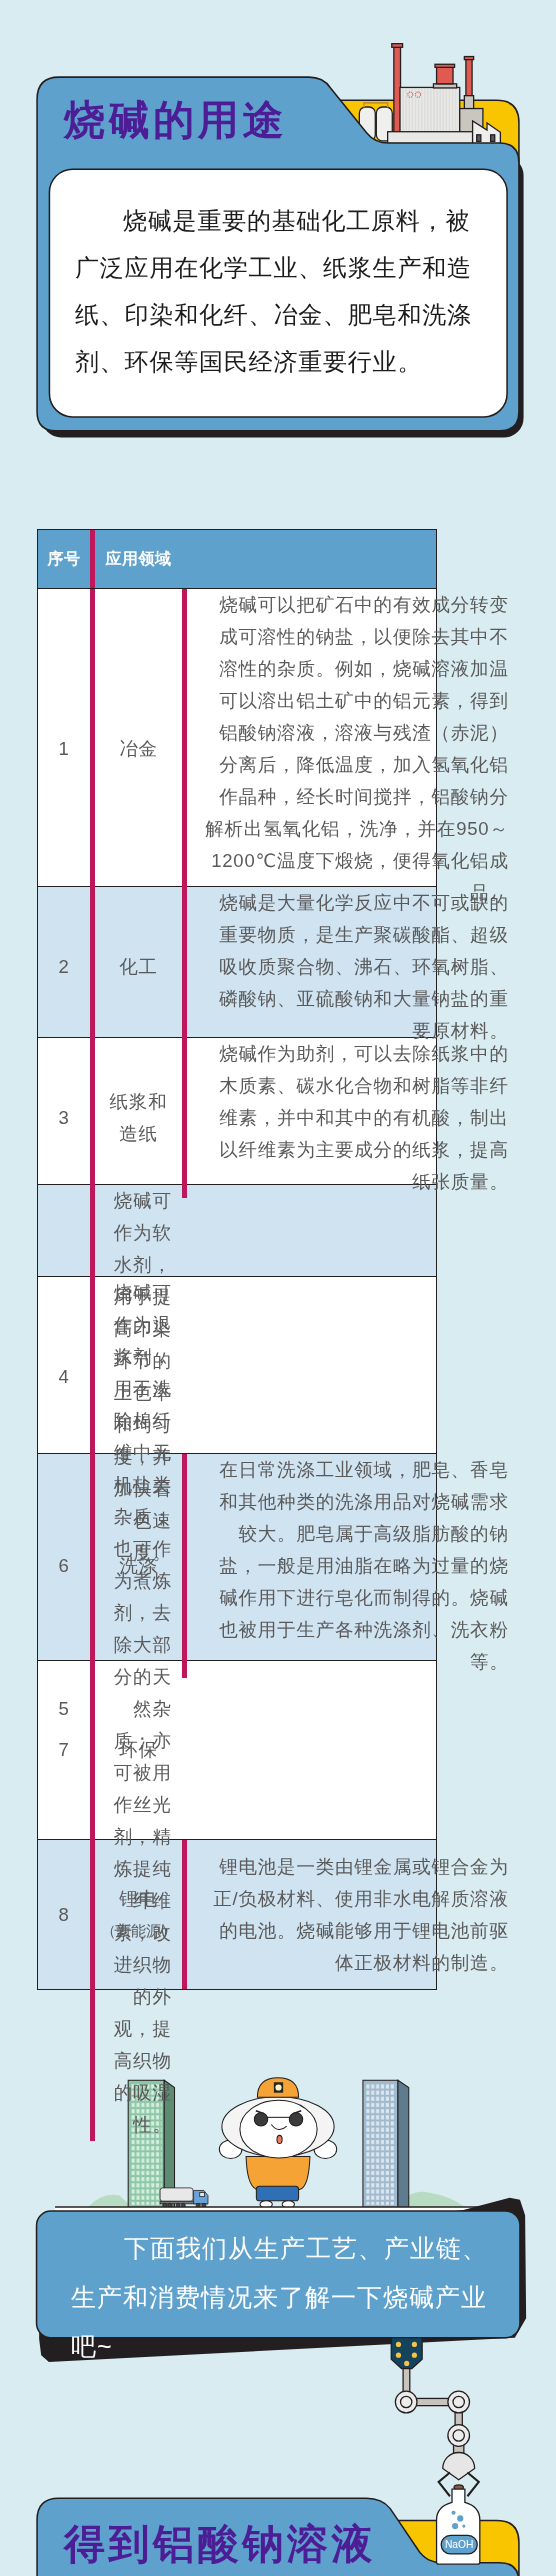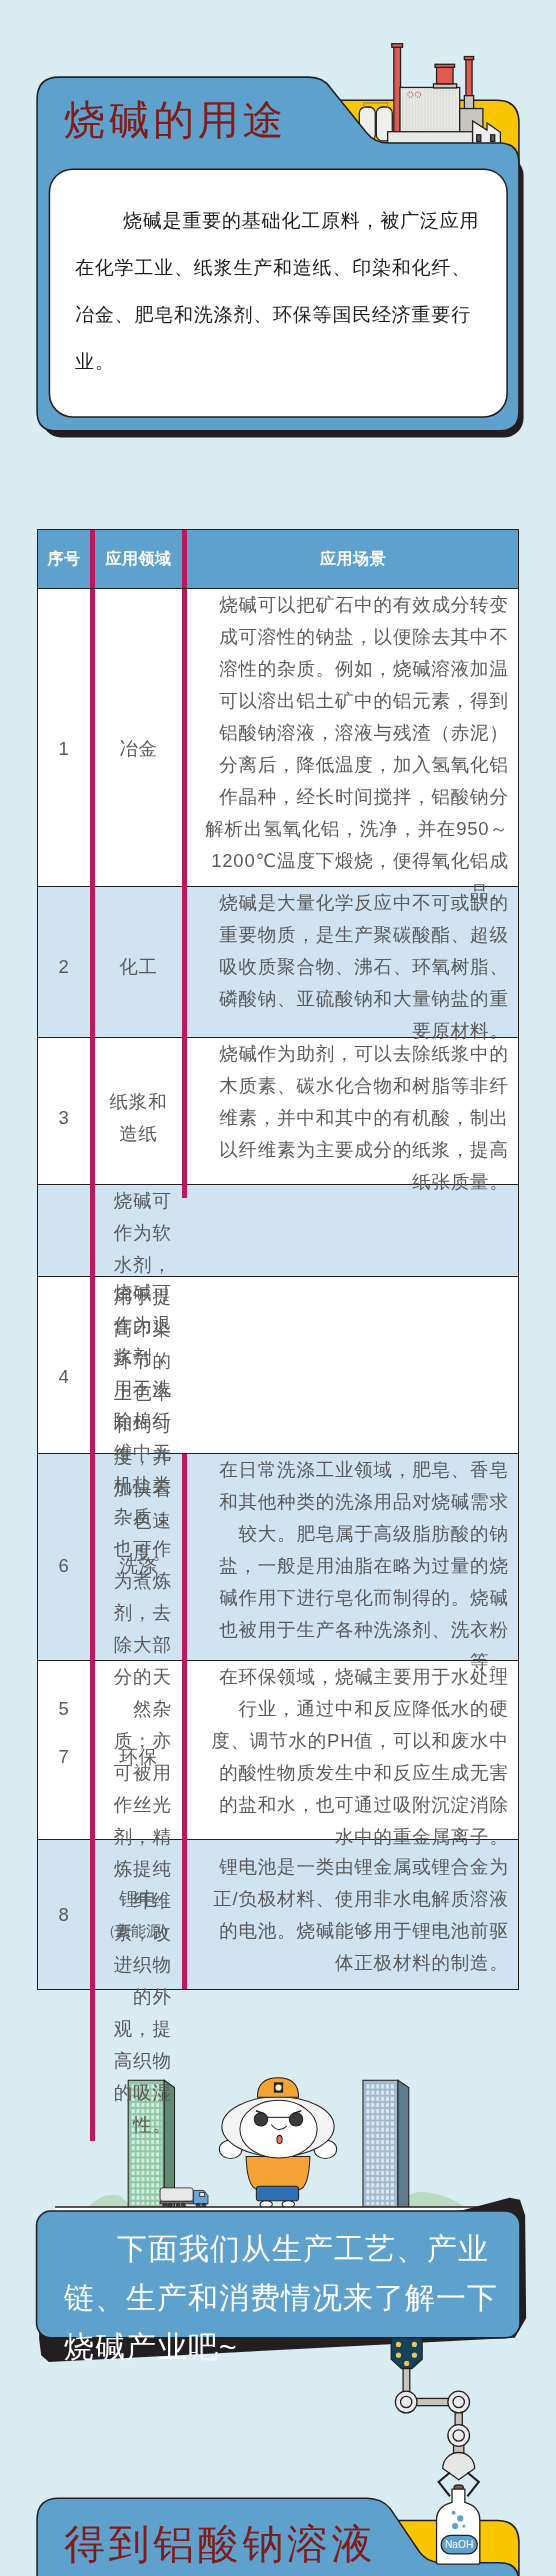--- a/index.html
+++ b/index.html
@@ -1,33 +1,33 @@
 <!DOCTYPE html>
 <html style="font-size:8.2px"><head>
 <meta charset="utf-8">
 <style>
 *{box-sizing:border-box;margin:0;padding:0}
 html,body{width:556px;height:3724px;background:#d9ecf2;overflow:hidden}
 body{position:relative;font-family:"Liberation Sans","DejaVu Sans",sans-serif}
 #art{position:absolute;left:0;top:0}
-.card-title{position:absolute;left:64px;color:#7f1d1d;font-weight:normal;font-size:41px;line-height:44px;letter-spacing:3.6px;white-space:nowrap}
-.card-para{position:absolute;left:75px;width:410px;font-size:19px;letter-spacing:0.8px;line-height:47px;color:#1c1c1c;text-indent:48px}
-
-.tbl{position:absolute;left:37px;top:529px;width:482px;border:1px solid #231f20;background:#fff}
+.card-title{position:absolute;left:64px;color:#4c1d95;font-weight:bold;font-size:41px;line-height:44px;letter-spacing:3.6px;white-space:nowrap}
+.card-para{position:absolute;left:75px;width:410px;font-size:24px;letter-spacing:0.8px;line-height:47px;color:#1c1c1c;text-indent:48px}
+
+.tbl{position:absolute;left:37px;top:529px;width:400px;border:1px solid #231f20;background:#fff}
 .tr{display:grid;grid-template-columns:52px 92px 337px;border-top:1px solid #231f20}
 .tr.th{border-top:none;background:#5fa1cd;color:#fff;font-weight:bold;font-size:16px;letter-spacing:0.5px}
 .tr.alt{background:#cfe3f1}
 .td{display:flex;flex-direction:column;align-items:center;justify-content:center;text-align:center}
 .td+.td{border-left:5px solid #be185d}
 .tr:not(.th) .td{font-size:18.5px;color:#5a5a5a;line-height:32px;letter-spacing:0.8px}
 .tr:not(.th) .c3{align-items:flex-start;text-align:right;padding:0 10.3px 0 16px}
 .lbl{display:block;max-width:59px}
 .note{display:block;white-space:nowrap;font-size:15px;letter-spacing:0}
 
-.speech{position:absolute;left:64px;top:2224px;width:439px;font-size:30px;letter-spacing:1px;line-height:49px;color:#fff;text-indent:53px}
+.speech{position:absolute;left:71px;top:2224px;width:439px;font-size:25px;letter-spacing:1px;line-height:49px;color:#fff;text-indent:53px}
 </style>
 </head>
 <body>
 
 <svg id="art" width="556" height="3724" viewBox="0 0 1080 7228">
   <defs>
     <pattern id="winG" x="254" y="4044" width="9.5" height="12" patternUnits="userSpaceOnUse">
         <rect x="1.5" y="2" width="6" height="8" fill="#d2f0de"></rect>
       </pattern>
     <pattern id="winB" x="710" y="4044" width="9.5" height="12" patternUnits="userSpaceOnUse">
@@ -212,21 +212,20 @@
   </g>
 </svg>
 
 <h1 class="card-title" style="top:98px">烧碱的用途</h1>
 <p class="card-para" style="top:197px">烧碱是重要的基础化工原料，被广泛应用在化学工业、纸浆生产和造纸、印染和化纤、冶金、肥皂和洗涤剂、环保等国民经济重要行业。</p>
 
 <div class="tbl">
   <div class="tr th" style="height:58px">
     <div class="td c1">序号</div>
     <div class="td c2">应用领域</div>
-    <div class="td c3">应用场景</div>
   </div>
   <div class="tr" style="height:298px">
     <div class="td c1">1</div>
     <div class="td c2">
         <span class="lbl">冶金</span>
       </div>
     <div class="td c3">烧碱可以把矿石中的有效成分转变成可溶性的钠盐，以便除去其中不溶性的杂质。例如，烧碱溶液加温可以溶出铝土矿中的铝元素，得到铝酸钠溶液，溶液与残渣（赤泥）分离后，降低温度，加入氢氧化铝作晶种，经长时间搅拌，铝酸钠分解析出氢氧化铝，洗净，并在950～1200℃温度下煅烧，便得氧化铝成品。</div>
   </div>
   <div class="tr alt" style="height:151px">
     <div class="td c1">2</div>
@@ -255,21 +254,20 @@
     <div class="td c2">
         <span class="lbl">洗涤</span>
       </div>
     <div class="td c3">在日常洗涤工业领域，肥皂、香皂和其他种类的洗涤用品对烧碱需求较大。肥皂属于高级脂肪酸的钠盐，一般是用油脂在略为过量的烧碱作用下进行皂化而制得的。烧碱也被用于生产各种洗涤剂、洗衣粉等。</div>
   </div>
   <div class="tr" style="height:179px">
     <div class="td c1">7</div>
     <div class="td c2">
         <span class="lbl">环保</span>
       </div>
-    <div class="td c3">在环保领域，烧碱主要用于水处理行业，通过中和反应降低水的硬度、调节水的PH值，可以和废水中的酸性物质发生中和反应生成无害的盐和水，也可通过吸附沉淀消除水中的重金属离子。</div>
   </div>
   <div class="tr alt" style="height:150px">
     <div class="td c1">8</div>
     <div class="td c2">
       <span class="lbl">锂电</span>
       <span class="note">（新能源）</span>
     </div>
     <div class="td c3">锂电池是一类由锂金属或锂合金为正/负极材料、使用非水电解质溶液的电池。烧碱能够用于锂电池前驱体正极材料的制造。</div>
   </div>
 </div>

